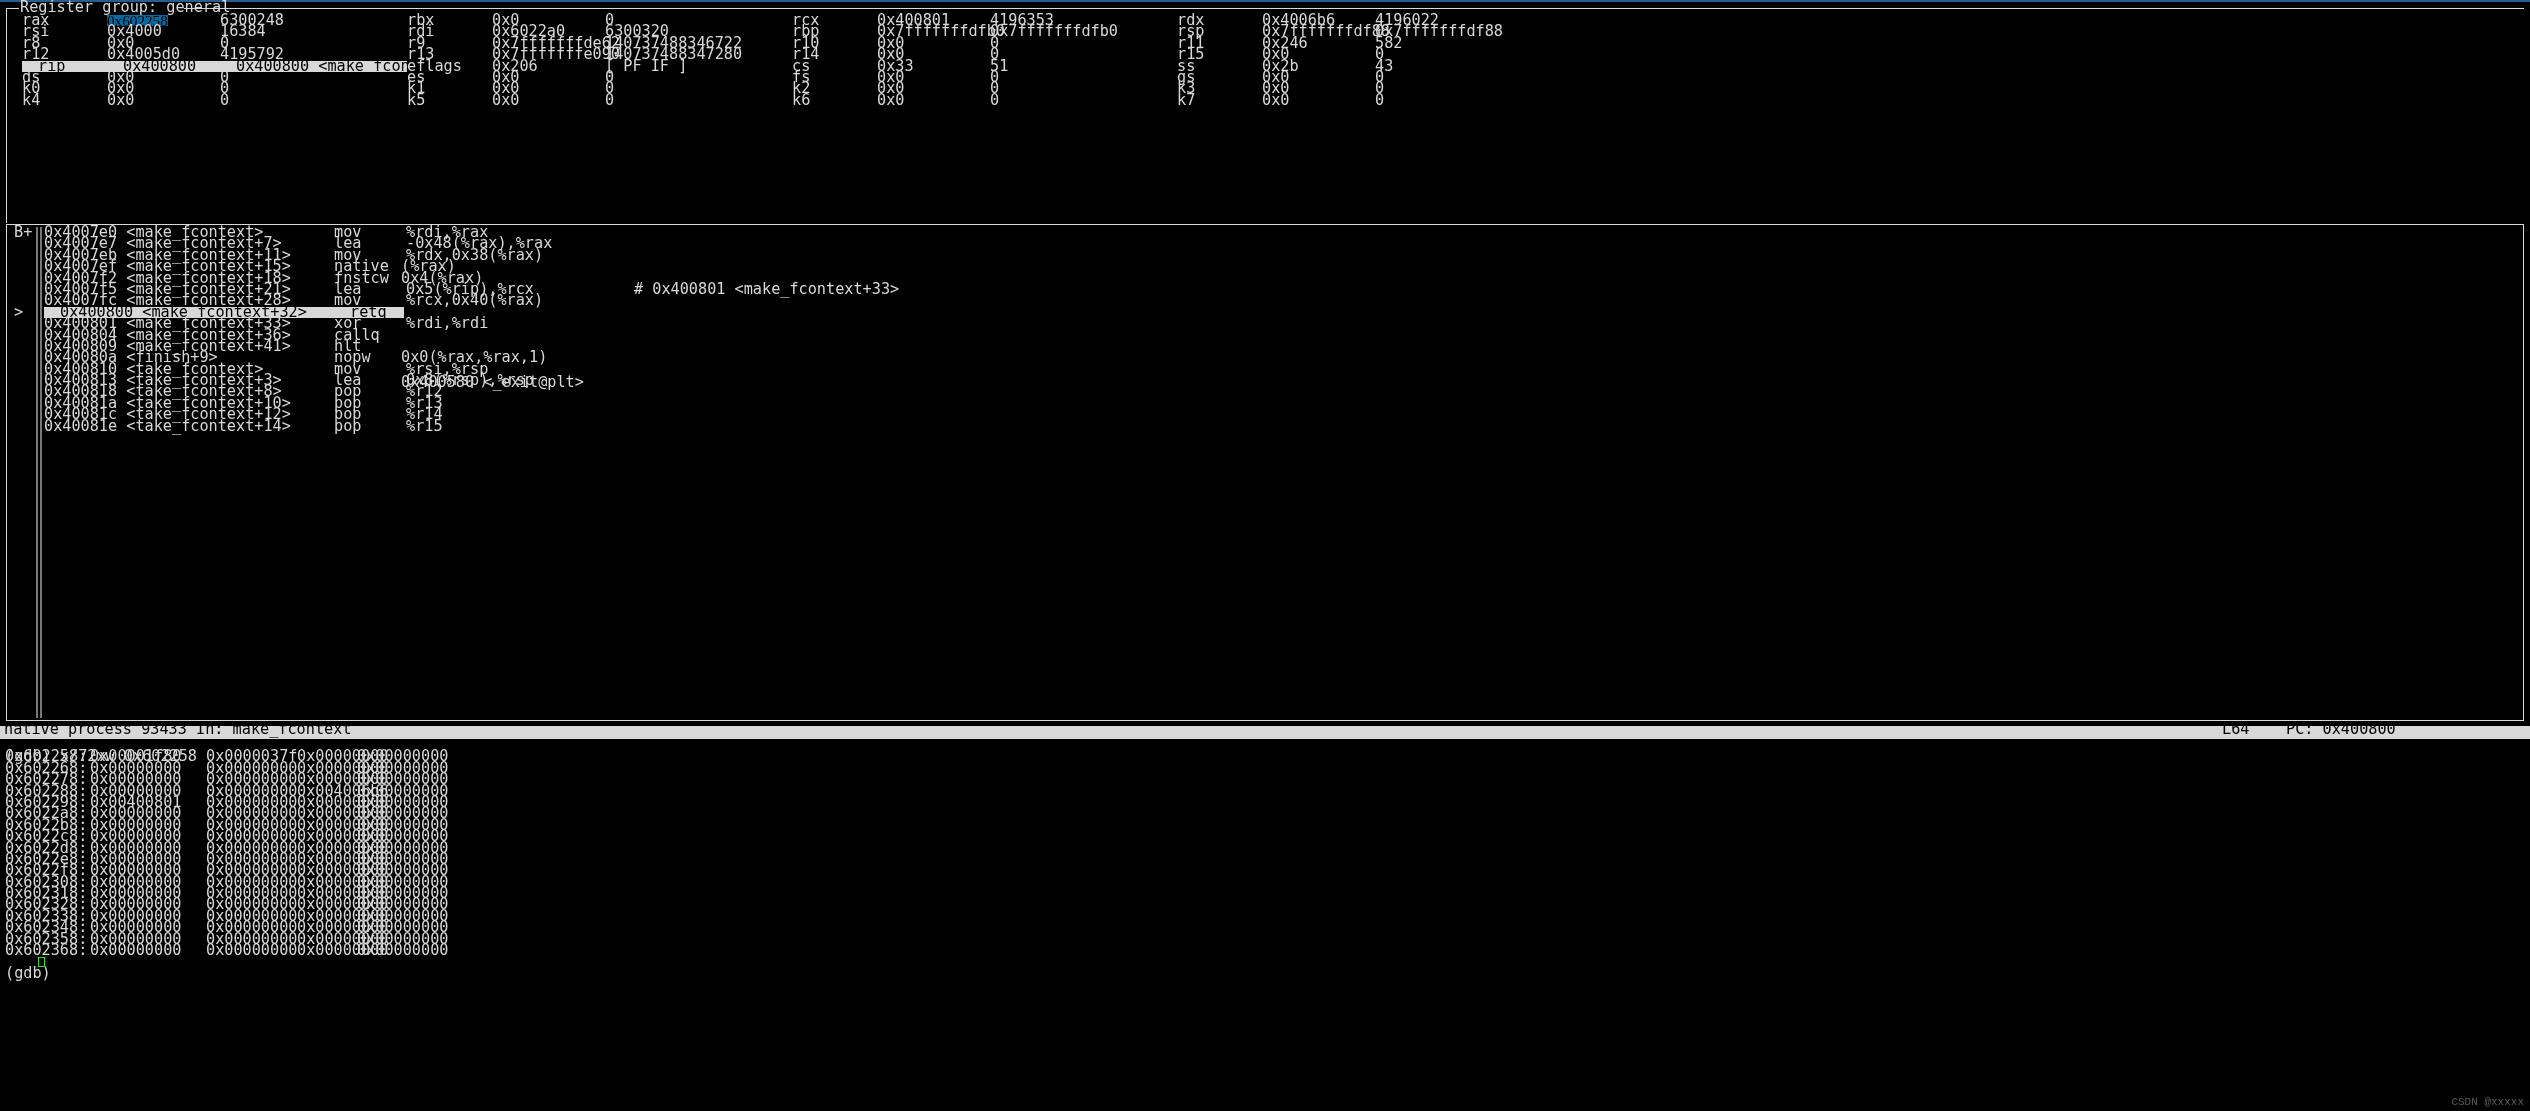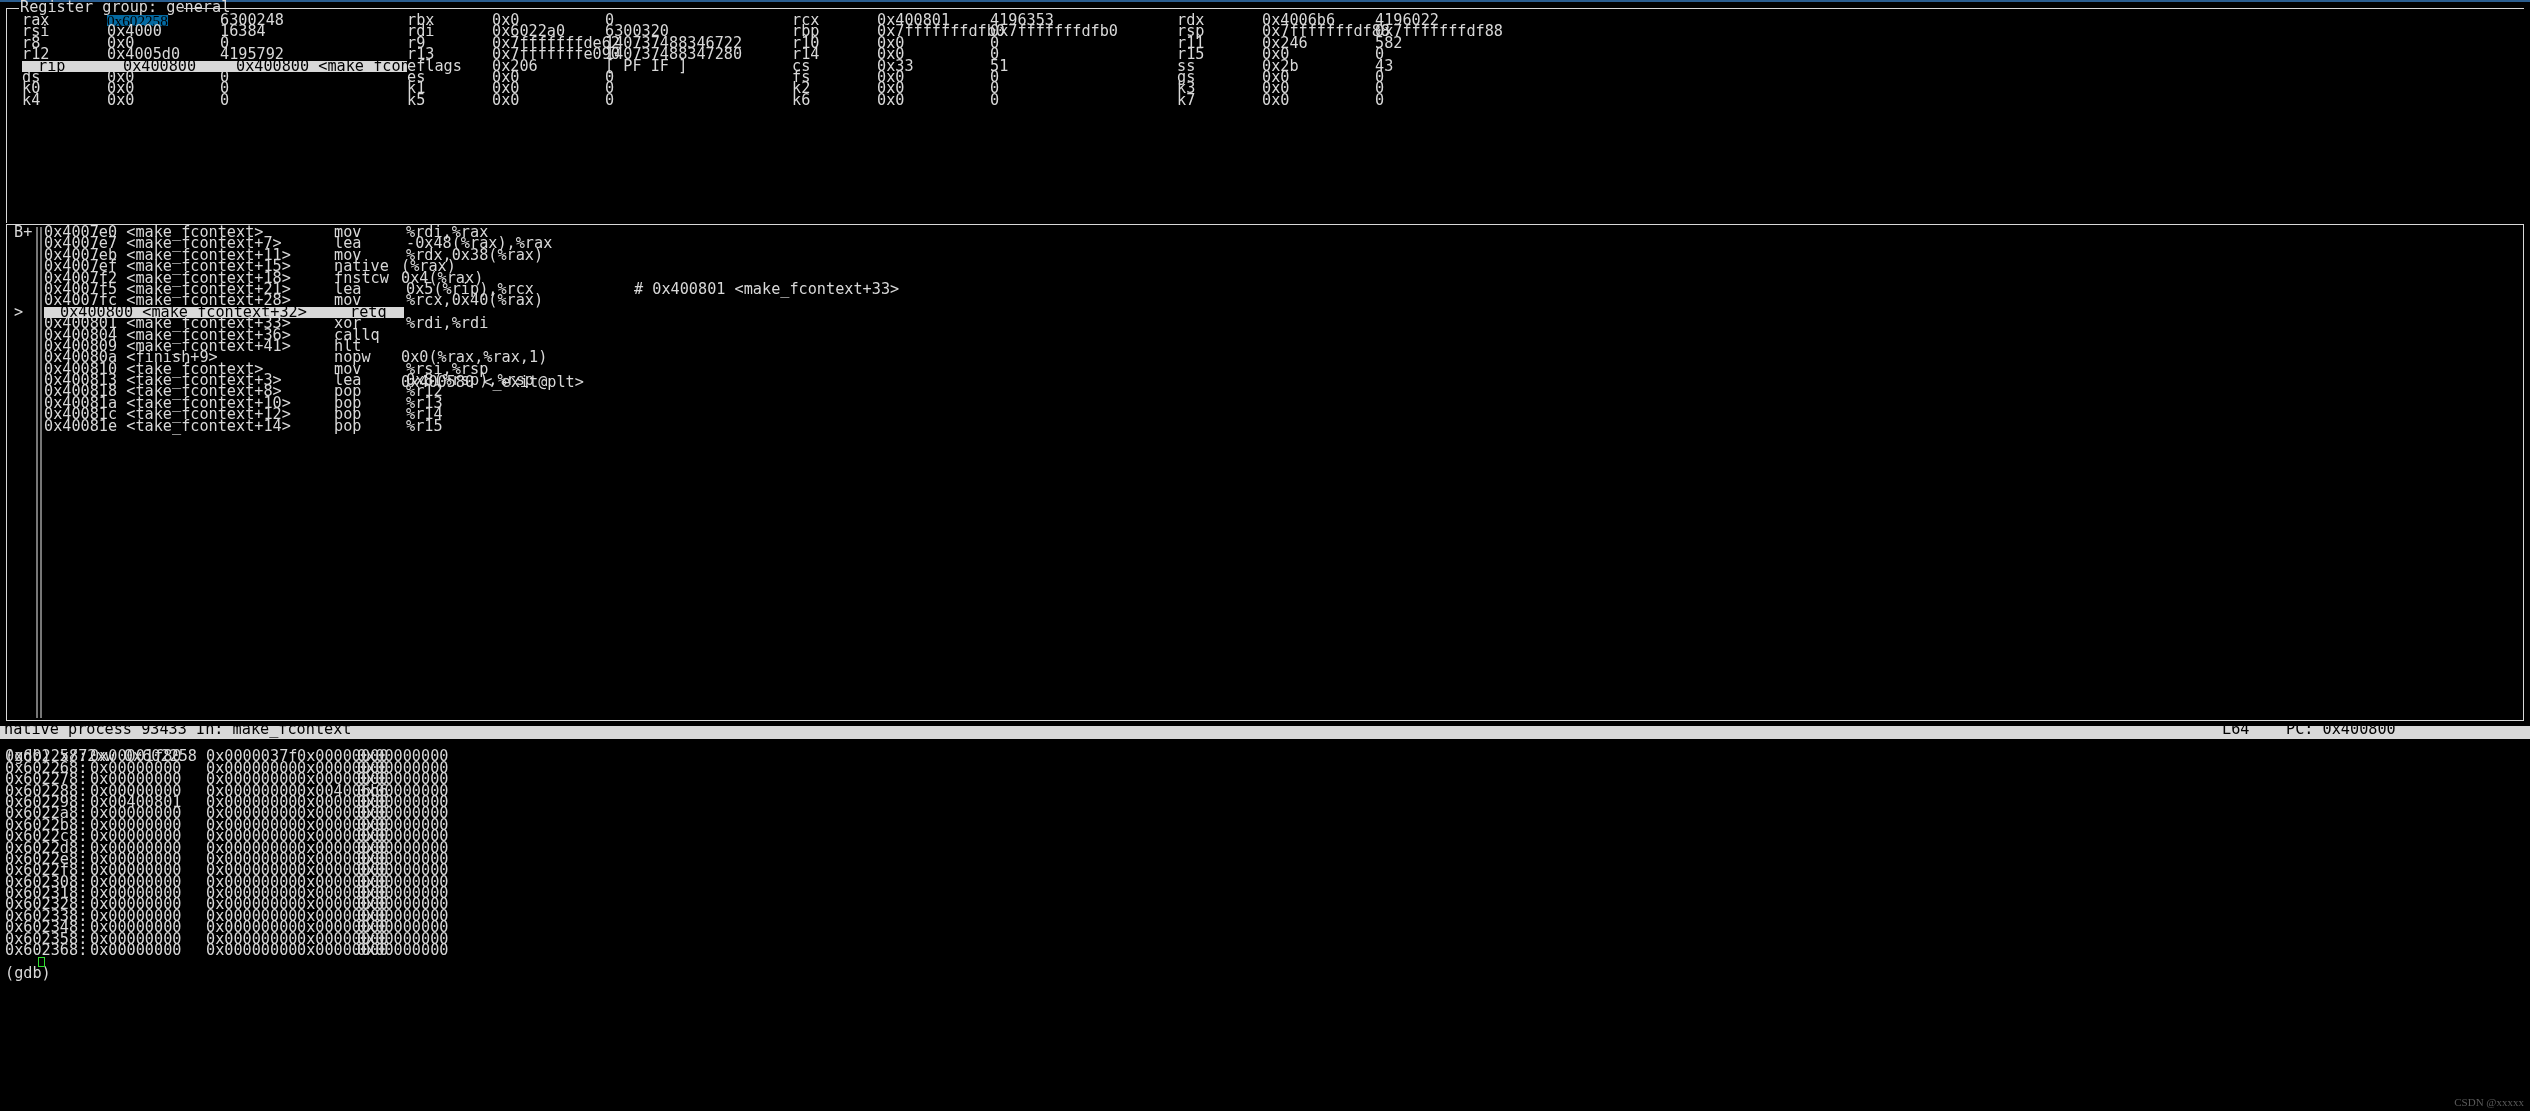--- a/index.html
+++ b/index.html
@@ -248,21 +248,21 @@
     border: 1px solid #2ee02e;
     box-sizing: border-box;
     background: transparent;
   }
 
   
   .watermark {
     position: absolute;
     right: 6px;
     bottom: 3px;
-    font-family: Liberation Serif, serif;
+    font-family: Liberation Mono, monospace;
     font-size: 11px;
     color: #5a5a5a;
     white-space: pre;
   }
 </style>
 </head>
 <body>
 
 <div class="screen">
 

